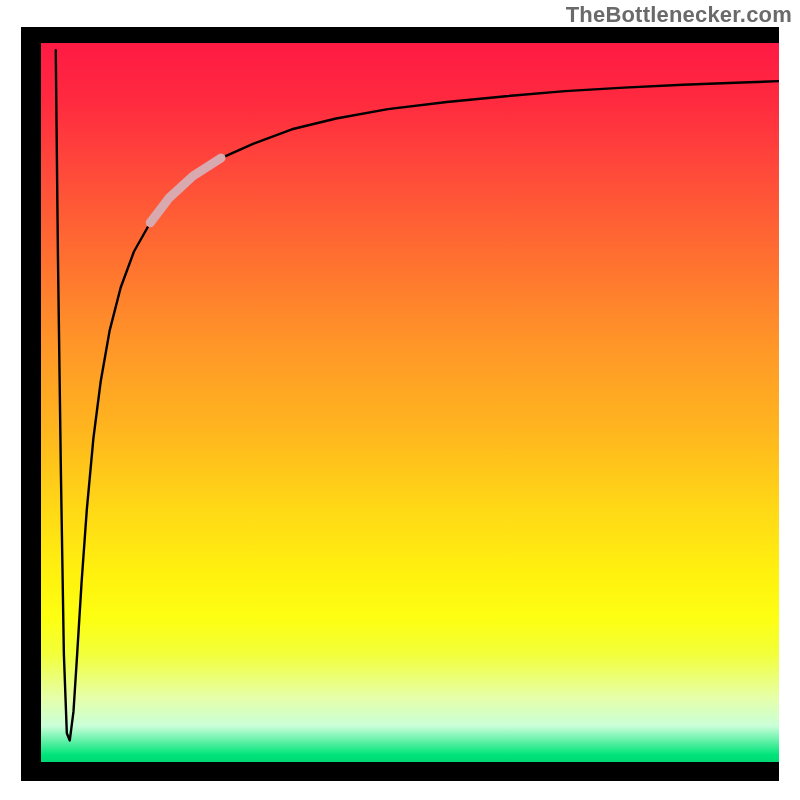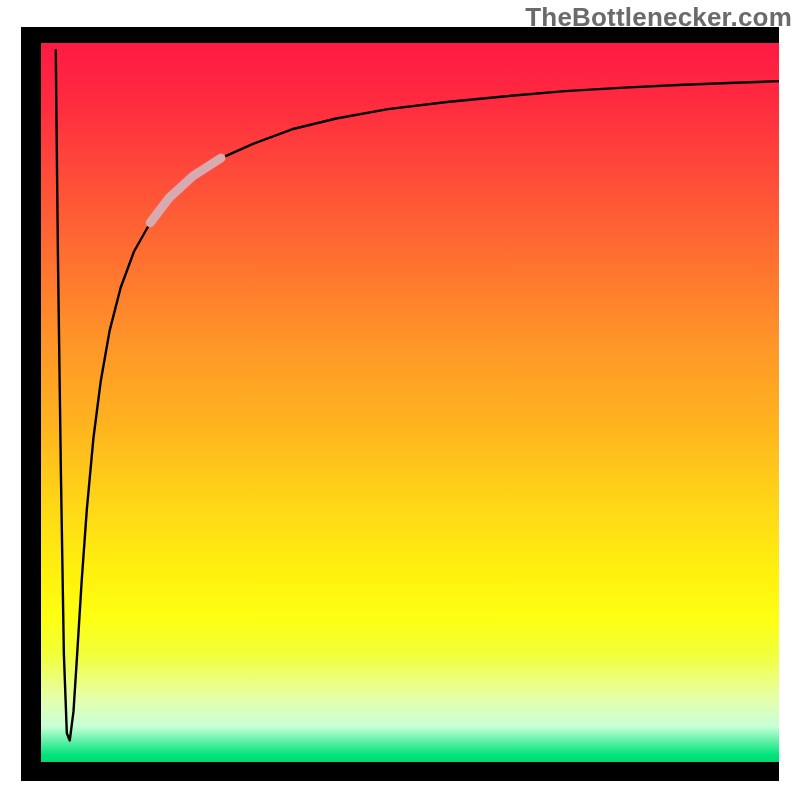--- a/index.html
+++ b/index.html
@@ -13,21 +13,21 @@
   }
   .stage {
     position: relative;
     width: 800px;
     height: 800px;
   }
   .attribution {
     position: absolute;
     top: 2px;
     right: 8px;
-    font-size: 26px;
+    font-size: 22px;
     font-weight: 600;
     color: #6a6a6a;
     letter-spacing: 0.2px;
     user-select: none;
   }
   .plot-frame {
     position: absolute;
     left: 21px;
     top: 27px;
     width: 758px;

